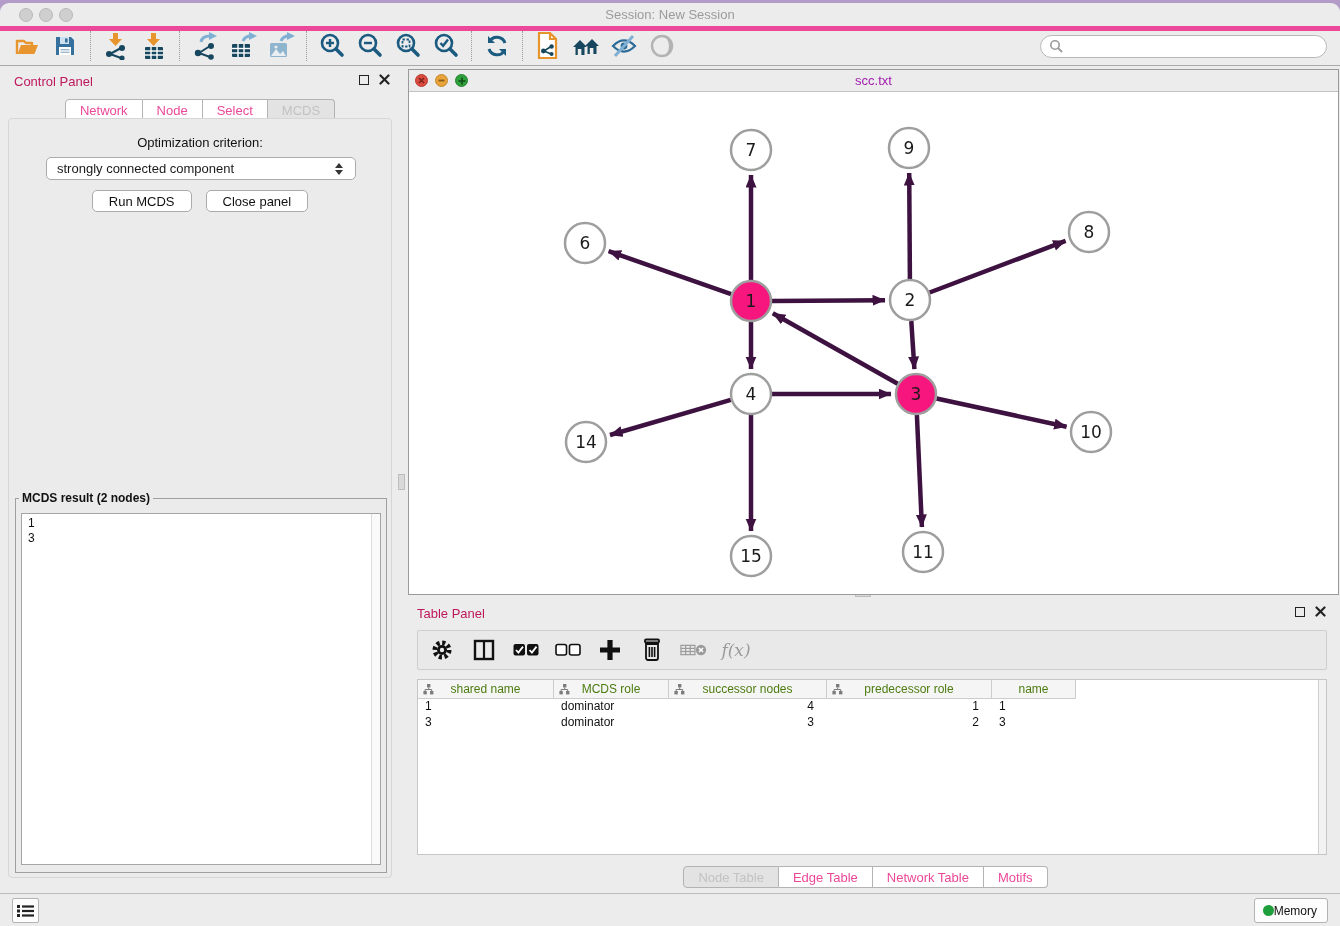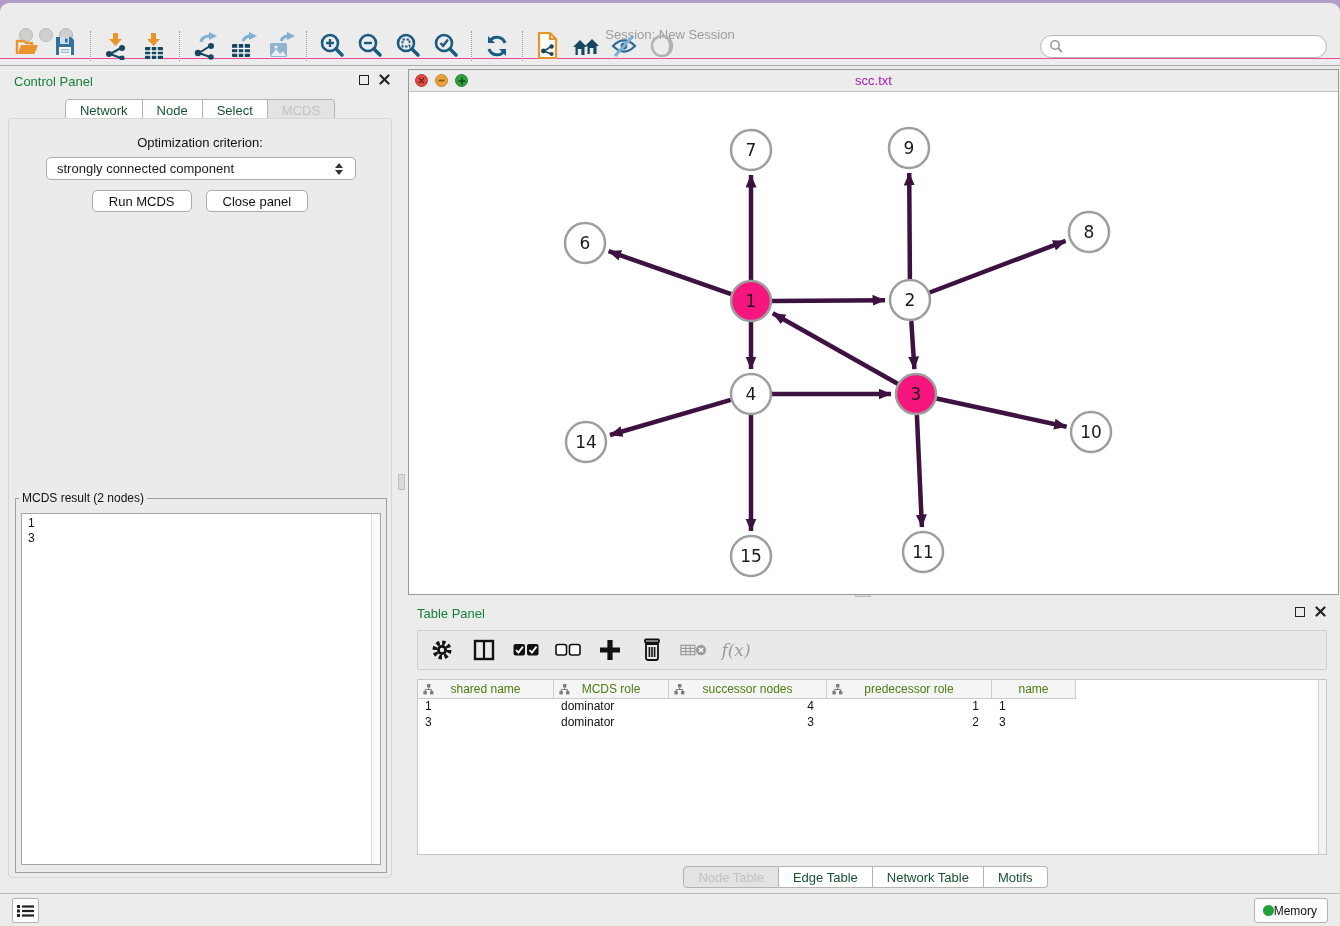--- a/index.html
+++ b/index.html
@@ -9,22 +9,22 @@
     background:#b49cc8;
     position:relative; overflow:hidden;
     font-size:13px; color:#1a1a1a;
   }
   .window {
     position:absolute; top:3px; left:0; right:0; bottom:0;
     background:#ececec; border-radius:9px 9px 0 0;
   }
   
   .titlebar {
-    position:absolute; top:0; left:0; right:0; height:36px;
-    border-bottom:1px solid #ec4899; border-radius:9px 9px 0 0;margin-top:20px;
+    position:absolute; top:0; left:0; right:0; height:28px;
+    border-bottom:5px solid #ec4899; border-radius:9px 9px 0 0;
   }
   .traffic { position:absolute; top:5px; left:19px; display:flex; gap:6px; }
   .traffic .dot { width:14px; height:14px; border-radius:50%; background:#cfcfcf; border:1px solid #b9b9b9; }
   .win-title { position:absolute; top:4px; left:0; right:0; text-align:center; color:#9b9b9b; font-size:13px; }
   
   .toolbar {
     position:absolute; top:24px; left:0; right:0; height:39px;
     border-bottom:1px solid #a9a9a9; display:flex; align-items:center;
   }
   .tb-icon { width:38px; height:32px; display:flex; align-items:center; justify-content:center; flex:0 0 auto; cursor:default; }
@@ -32,27 +32,27 @@
   .tb-spacer { flex:1; }
   .searchbox {
     width:287px; height:23px; margin-right:13px; background:#fff;
     border:1px solid #b7b7b7; border-radius:12px;
     display:flex; align-items:center; padding:0 8px; gap:5px;
   }
   .searchbox input { border:none; outline:none; flex:1; font-size:12px; background:transparent; font-family:inherit; }
   
   .control-panel { position:absolute; top:63px; left:0; width:400px; height:830px; }
   .panel-header { position:absolute; top:0; left:0; right:0; height:28px; }
-  .panel-title { position:absolute; left:14px; top:8px; font-size:13px; color:#15803d; }
+  .panel-title { position:absolute; left:14px; top:8px; font-size:13px; color:#be185d; }
   .panel-btns { position:absolute; right:10px; top:8px; display:flex; gap:10px; align-items:center; }
   .float-ico { width:10px; height:10px; border:1.5px solid #222; }
   .segmented { position:absolute; top:33px; left:0; right:0; display:flex; justify-content:center; }
   .seg-btn {
     height:22px; padding:0 14px; background:#fff; border:1px solid #b3b3b3; border-left:none;
-    font-size:13px; display:flex; align-items:center; color:#14532d;
+    font-size:13px; display:flex; align-items:center; color:#ec4899;
   }
   .seg-btn:first-child { border-left:1px solid #b3b3b3; border-radius:4px 0 0 4px; }
   .seg-btn:last-child { border-radius:0 4px 4px 0; }
   .seg-btn.disabled-active { background:#e3e3e3; color:#c2c2c2; }
   .cp-box {
     position:absolute; top:52px; left:8px; width:384px; height:760px;
     background:#ebebeb; border:1px solid #d6d6d6; border-radius:4px;
   }
   .opt-label { position:absolute; top:16px; left:0; right:0; text-align:center; font-size:13px; color:#111; }
   .combo {
@@ -64,21 +64,21 @@
   .combo .tri-dn { width:0; height:0; border-left:4px solid transparent; border-right:4px solid transparent; border-top:5px solid #333; }
   .cp-buttons { position:absolute; top:71px; left:0; right:0; display:flex; justify-content:center; gap:14px; }
   .push-btn {
     height:22px; padding:0 16px; background:#fff; border:1px solid #ababab; border-radius:5px;
     font-size:13px; color:#111; display:flex; align-items:center;
   }
   .mcds-fieldset {
     position:absolute; top:372px; left:6px; width:372px; height:382px;
     border:1px solid #9f9f9f; background:transparent;
   }
-  .mcds-legend { font-size:12px; color:#111; padding:0 3px; margin-left:3px; }
+  .mcds-legend { font-size:12px; color:#111; padding:0 3px; margin-left:3px;font-weight:bold; }
   .mcds-text {
     position:absolute; top:8px; left:5px; right:5px; bottom:7px; background:#fff;
     border:1px solid #a5a5a5; font-size:12px; line-height:15px; padding:2px 0 0 6px; color:#111;
   }
   .mcds-scroll { position:absolute; top:0; right:0; width:9px; bottom:0; background:#fafafa; border-left:1px solid #ddd; }
   
   .vgrip { position:absolute; left:398px; top:471px; width:7px; height:16px; background:#d9d9d9; border:1px solid #bdbdbd; }
   .hgrip { position:absolute; left:855px; top:587px; width:16px; height:7px; background:#d9d9d9; border:1px solid #bdbdbd; }
   
   .net-window {

